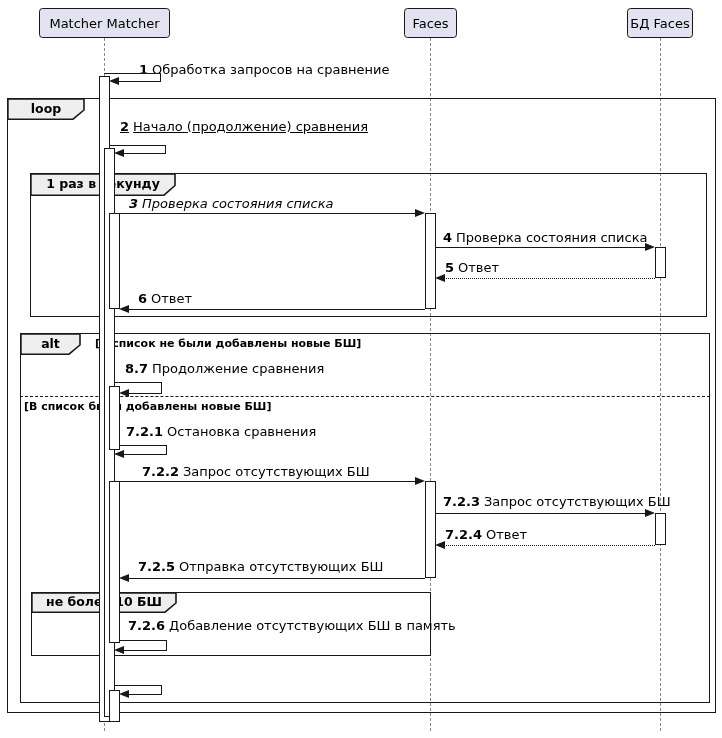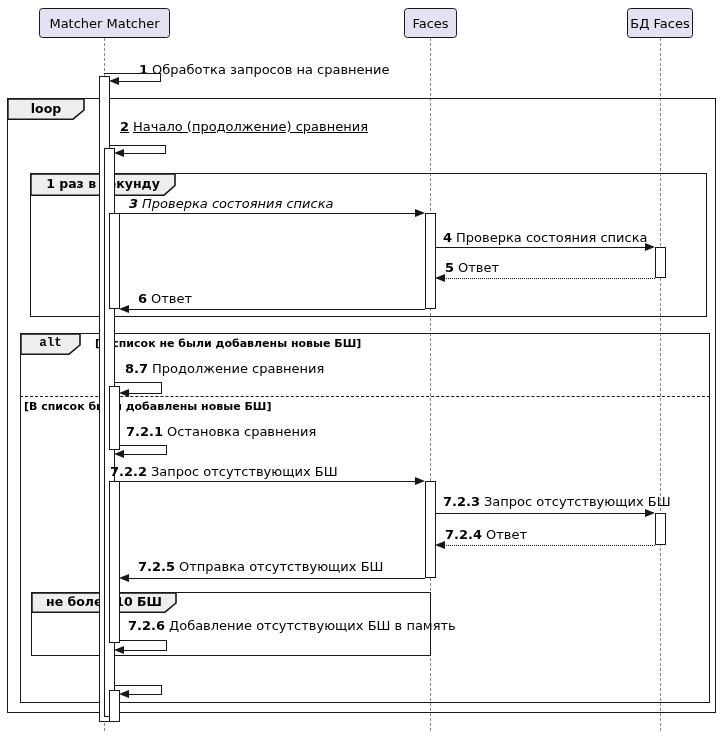--- a/index.html
+++ b/index.html
@@ -61,21 +61,21 @@
 
   <div class="abs frame" style="left:30px;top:173px;width:677px;height:144px;"></div>
   <div class="pent-label" style="left:30px;top:173px;width:146px;height:23px;">
     <svg width="146" height="23">
         <path d="M0.9,0.9 L145,0.9 L145,12.5 L134,22.2 L0.9,22.2 Z" fill="#EEEEEE" stroke="#181818" stroke-width="1.6"></path>
       </svg>
     <span>1 раз в секунду</span>
   </div>
 
   <div class="abs frame" style="left:20px;top:333px;width:690px;height:370px;"></div>
-  <div class="pent-label" style="left:20px;top:333px;width:61px;height:22px;font-family:Liberation Mono, monospace;">
+  <div class="pent-label" style="left:20px;top:333px;width:61px;height:22px;">
     <svg width="61" height="22">
         <path d="M0.9,0.9 L60,0.9 L60,12 L49,21.2 L0.9,21.2 Z" fill="#EEEEEE" stroke="#181818" stroke-width="1.6"></path>
       </svg>
     <span>alt</span>
   </div>
   <div class="abs guard" style="left:95px;top:337px;">[В список не были добавлены новые БШ]</div>
   <div class="abs divider" style="left:20px;top:396px;width:690px;"></div>
   <div class="abs guard" style="left:24px;top:400px;">[В список были добавлены новые БШ]</div>
 
   <div class="abs frame" style="left:31px;top:592px;width:400px;height:64px;"></div>
@@ -148,21 +148,21 @@
   <div class="abs arrow-l" style="left:119px;top:388.5px;"></div>
 
   <div class="abs mlabel" style="left:126px;top:424px;">
     <span class="mnum">7.2.1</span><span>Остановка сравнения</span>
   </div>
   <div class="abs hline" style="left:119px;top:444.5px;width:48px;"></div>
   <div class="abs vline" style="left:166px;top:444.5px;height:10px;"></div>
   <div class="abs hline" style="left:123px;top:454px;width:44px;"></div>
   <div class="abs arrow-l" style="left:114px;top:450px;"></div>
 
-  <div class="abs mlabel" style="left:110px;top:464px;">
+  <div class="abs mlabel" style="left:142px;top:464px;">
     <span class="mnum">7.2.2</span><span>Запрос отсутствующих БШ</span>
   </div>
   <div class="abs hline" style="left:119px;top:480.5px;width:297px;"></div>
   <div class="abs arrow-r" style="left:415px;top:476.5px;"></div>
 
   <div class="abs mlabel" style="left:443px;top:494px;text-align:center;">
     <span class="mnum">7.2.3</span><span>Запрос отсутствующих БШ</span>
   </div>
   <div class="abs hline" style="left:435px;top:512.5px;width:211px;"></div>
   <div class="abs arrow-r" style="left:645px;top:508.5px;"></div>

